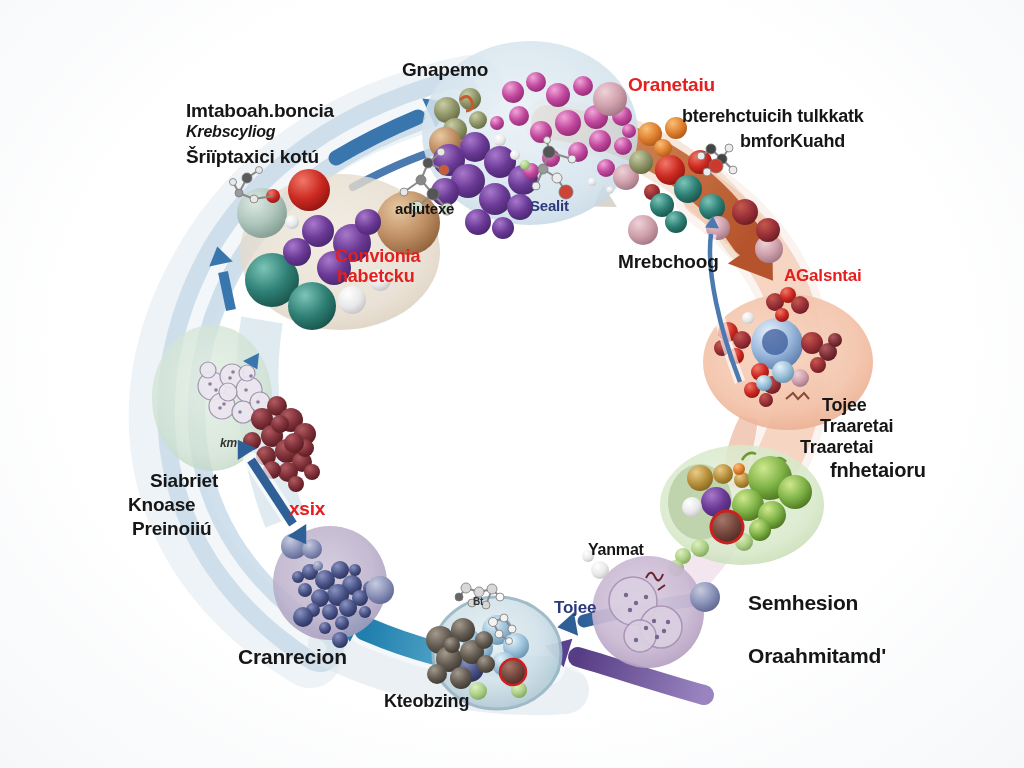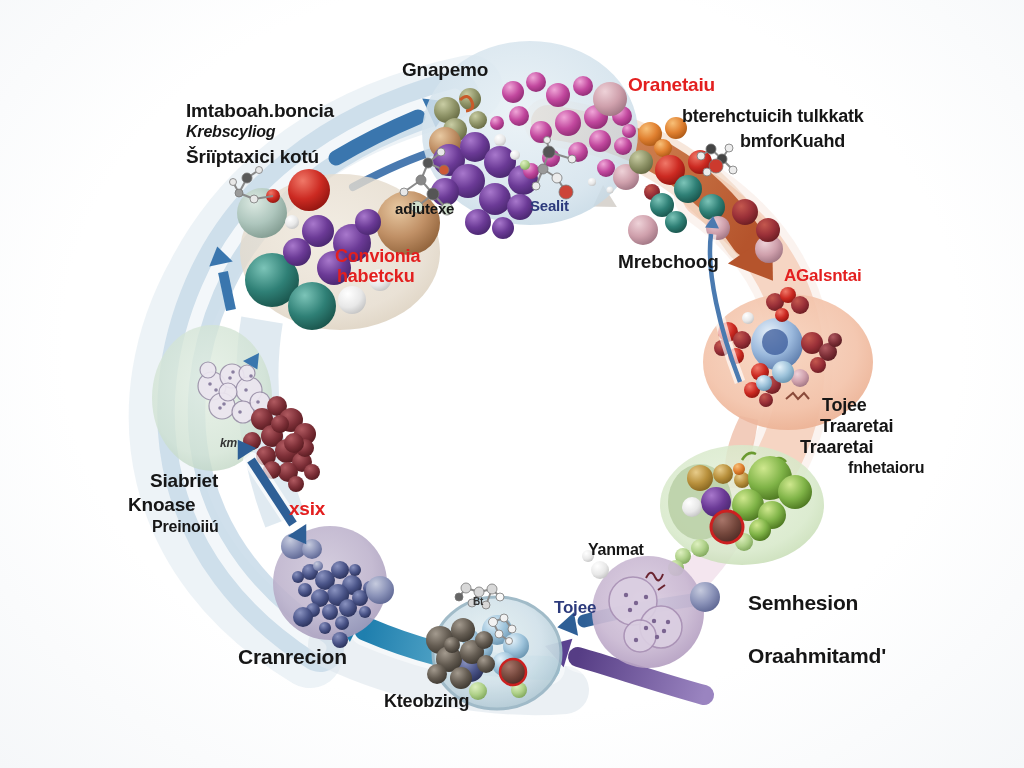--- a/index.html
+++ b/index.html
@@ -621,32 +621,32 @@
   <div class="lbl red" style="left:335px;top:246px;font-size:18px;">Convionia</div>
   <div class="lbl red" style="left:337px;top:266px;font-size:18px;">habetcku</div>
   <div class="lbl blue" style="left:530px;top:197px;font-size:15px;">Sealit</div>
 
   <div class="lbl" style="left:618px;top:251px;font-size:19px;">Mrebchoog</div>
   <div class="lbl red" style="left:784px;top:266px;font-size:17px;">AGalsntai</div>
 
   <div class="lbl" style="left:822px;top:395px;font-size:18px;">Tojee</div>
   <div class="lbl" style="left:820px;top:416px;font-size:18px;">Traaretai</div>
   <div class="lbl" style="left:800px;top:437px;font-size:18px;">Traaretai</div>
-  <div class="lbl" style="left:848px;top:459px;font-size:16px;">fnhetaioru</div>
+  <div class="lbl" style="left:830px;top:459px;font-size:20px;">fnhetaioru</div>
 
   <div class="lbl" style="left:588px;top:541px;font-size:16px;font-weight:600;">Yanmat</div>
   <div class="lbl blue" style="left:554px;top:589px;font-size:17px;margin-top:9px;">Tojee</div>
   <div class="lbl" style="left:748px;top:591px;font-size:21px;">Semhesion</div>
   <div class="lbl" style="left:748px;top:616px;font-size:21px;margin-top:28px;">Oraahmitamd'</div>
 
   <div class="lbl" style="left:384px;top:691px;font-size:18px;font-weight:600;">Kteobzing</div>
   <div class="lbl" style="left:238px;top:645px;font-size:21px;">Cranrecion</div>
 
   <div class="lbl" style="left:150px;top:470px;font-size:19px;">Siabriet</div>
   <div class="lbl" style="left:128px;top:494px;font-size:19px;">Knoase</div>
-  <div class="lbl" style="left:132px;top:518px;font-size:16px;margin-left:20px;">Preinoiiú</div>
+  <div class="lbl" style="left:132px;top:518px;font-size:19px;">Preinoiiú</div>
 
   <div class="lbl red" style="left:289px;top:498px;font-size:19px;">xsix</div>
   <div class="lbl" style="left:220px;top:436px;font-size:12px;font-style:italic;color:#333;">km</div>
   <div class="lbl" style="left:473px;top:596px;font-size:10px;color:#333;">Bt</div>
 </div>
 
 </div>
 
 </body></html>

